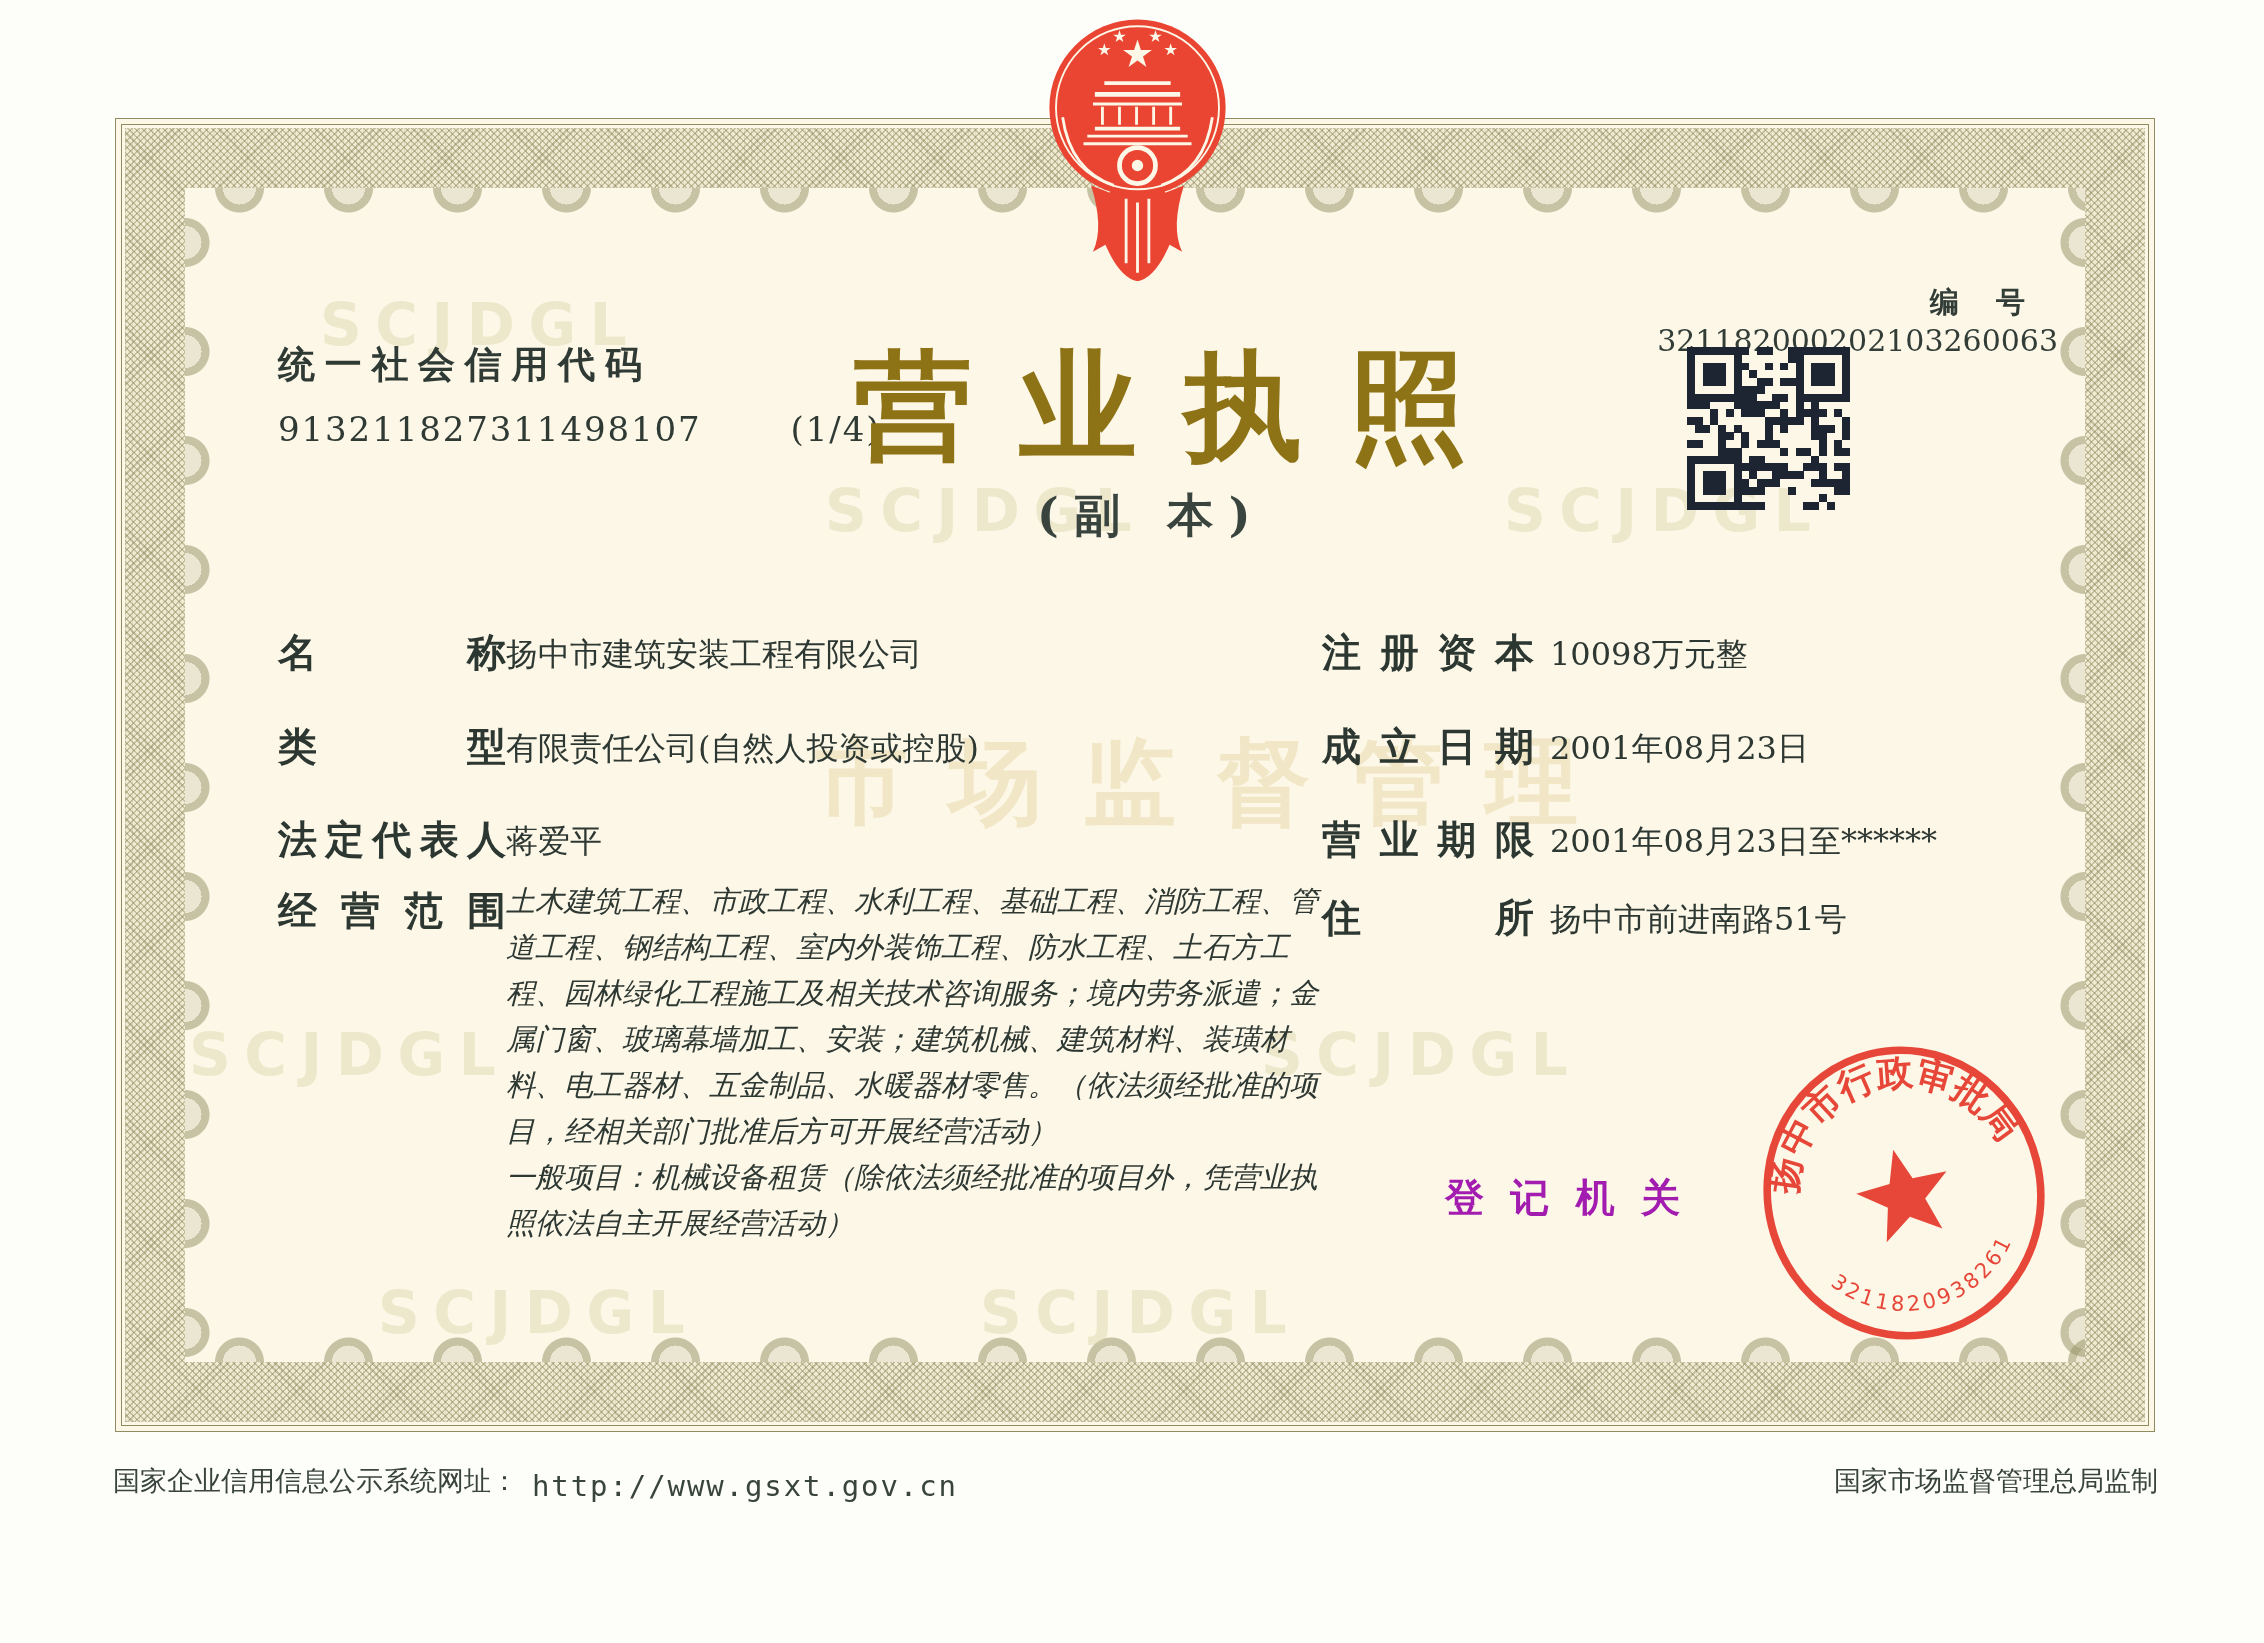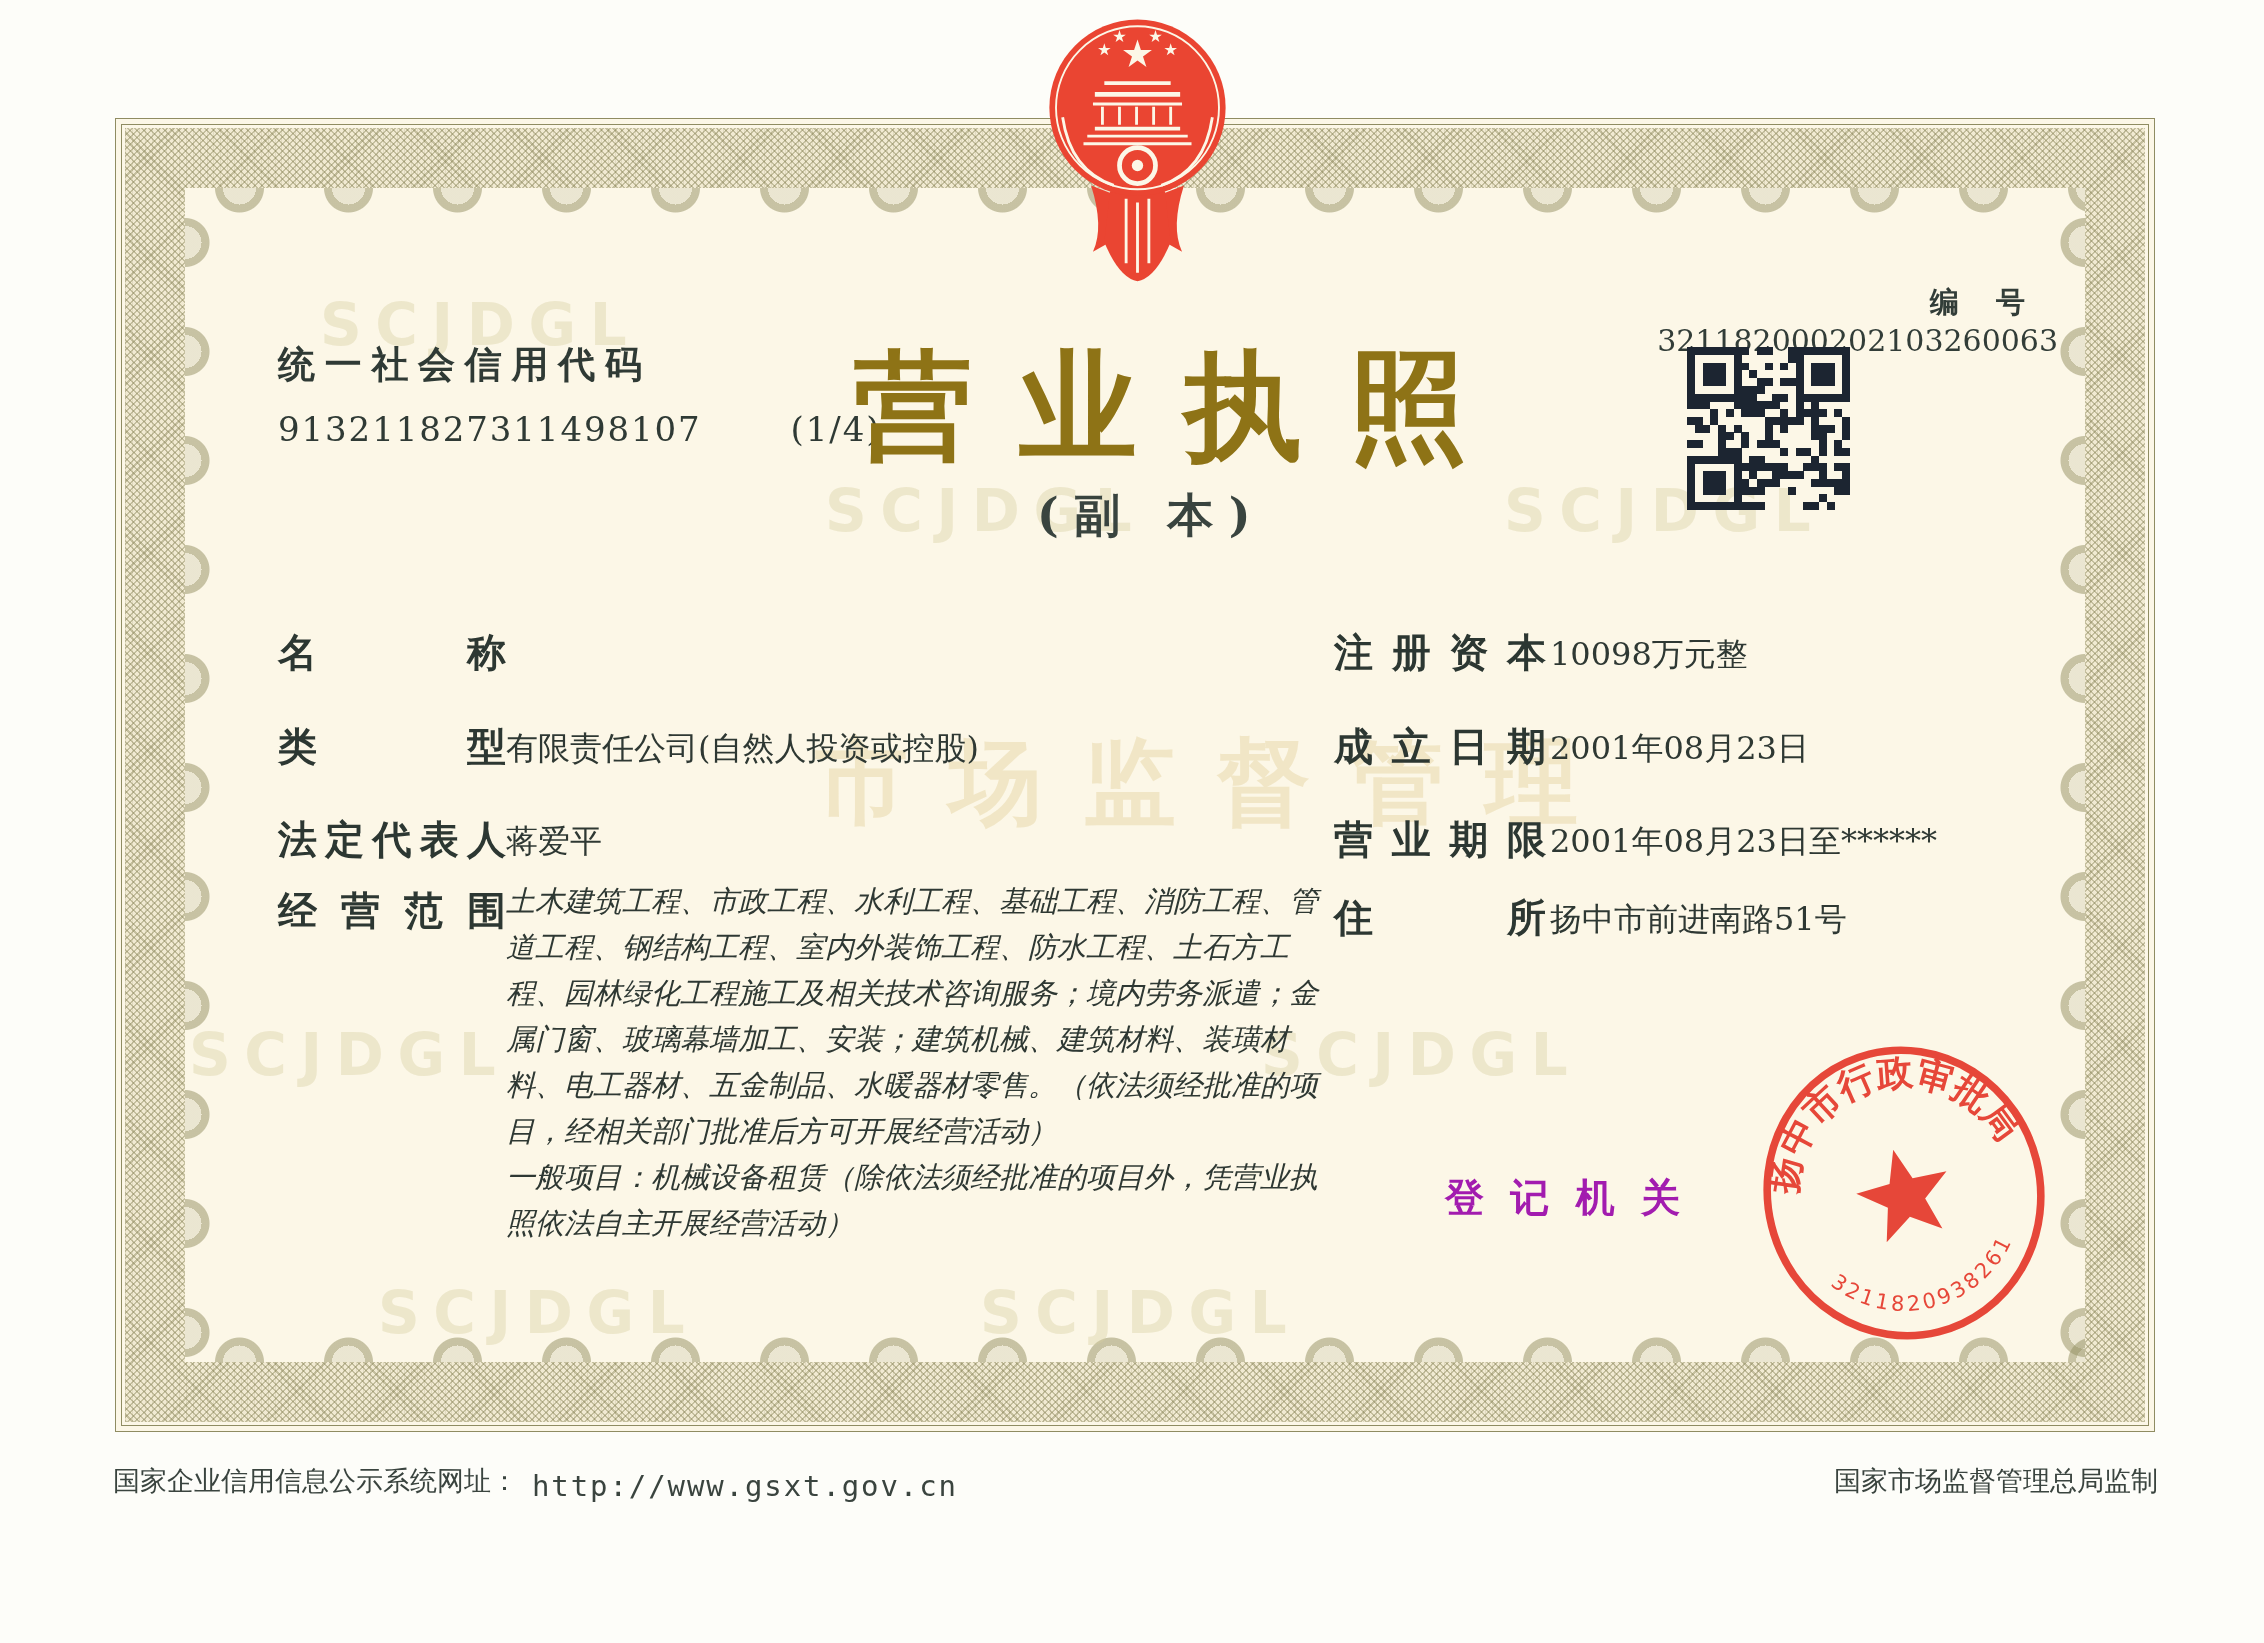--- a/index.html
+++ b/index.html
@@ -48,21 +48,21 @@
             font-size:46px;letter-spacing:15.5px;color:#39443f;font-weight:bold;}
   .qr{position:absolute;left:1687px;top:347px;width:163px;height:163px;}
   .qr i{position:absolute;width:7.8px;height:7.8px;background:#1c2531;}
   .qr-caption{position:absolute;left:1894px;top:349px;width:345px;font-size:27px;line-height:37px;
               color:#2e3a37;white-space:pre-wrap;font-family:"DejaVu Sans","Liberation Sans",sans-serif;}
 
   
   .flabel{position:absolute;font-family:"DejaVu Sans","Liberation Sans",sans-serif;font-weight:bold;
           font-size:39px;color:#2c3732;text-align:justify;text-align-last:justify;}
   .flabel.lft{left:278px;width:228px;}
-  .flabel.rgt{left:1322px;width:212px;margin-left:12px;}
+  .flabel.rgt{left:1322px;width:212px;}
   .fvalue{position:absolute;font-size:32px;color:#2e3833;}
   .fvalue.lft{left:506px;}
   .fvalue.rgt{left:1550px;}
   .scope{width:817px;font-size:29px;line-height:46px;white-space:pre-wrap;font-style:italic;}
 
   
   .reg-label{position:absolute;left:1445px;top:1171px;width:235px;
              font-family:"DejaVu Sans","Liberation Sans",sans-serif;font-weight:bold;
              font-size:39px;color:#a21caf;text-align:justify;text-align-last:justify;}
   .reg-date{position:absolute;left:1690px;top:1300px;display:flex;gap:43px;
@@ -370,20 +370,21 @@
       <i style="left:47px;top:155px"></i>
       <i style="left:54px;top:155px"></i>
       <i style="left:62px;top:155px"></i>
       <i style="left:70px;top:155px"></i>
       <i style="left:116px;top:155px"></i>
       <i style="left:124px;top:155px"></i>
       <i style="left:140px;top:155px"></i>
     </div>
 
   <div class="flabel lft" style="top:626px">名称</div>
+  <div class="fvalue lft" style="top:633px">扬中市建筑安装工程有限公司</div>
 
   <div class="flabel lft" style="top:720px">类型</div>
   <div class="fvalue lft" style="top:727px">有限责任公司(自然人投资或控股)</div>
 
   <div class="flabel lft" style="top:813px">法定代表人</div>
   <div class="fvalue lft" style="top:820px">蒋爱平</div>
 
   <div class="flabel lft" style="top:884px">经营范围</div>
   <div class="fvalue lft scope" style="top:878px">土木建筑工程、市政工程、水利工程、基础工程、消防工程、管道工程、钢结构工程、室内外装饰工程、防水工程、土石方工程、园林绿化工程施工及相关技术咨询服务；境内劳务派遣；金属门窗、玻璃幕墙加工、安装；建筑机械、建筑材料、装璜材料、电工器材、五金制品、水暖器材零售。（依法须经批准的项目，经相关部门批准后方可开展经营活动）
 一般项目：机械设备租赁（除依法须经批准的项目外，凭营业执照依法自主开展经营活动）</div>

